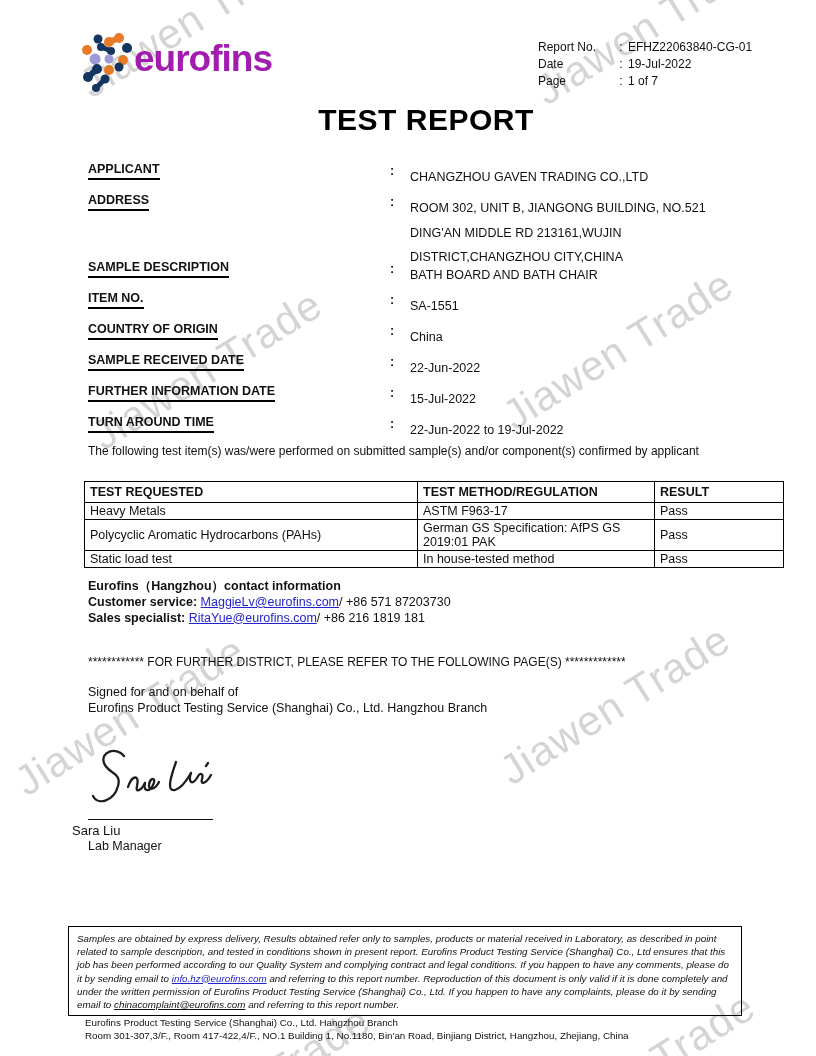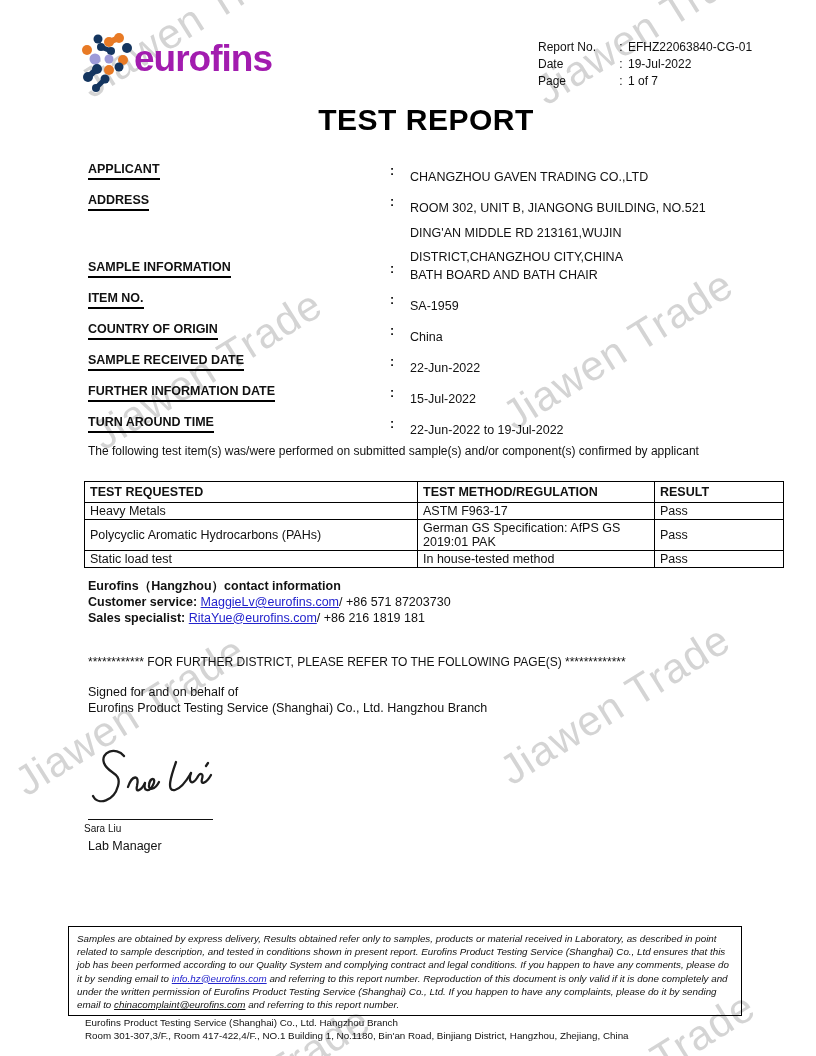--- a/index.html
+++ b/index.html
@@ -53,21 +53,21 @@
   #contact { position:absolute; left:88px; top:579px; font-size:12.5px; line-height:15.8px; }
   .bold { font-weight:bold; }
   a.email { color:#2323cc; text-decoration:underline; cursor:pointer; }
   
   #stars { position:absolute; left:88px; top:655px; font-size:12px; }
   
   #signed { position:absolute; left:88px; top:684px; font-size:12.5px; line-height:16px; }
   
   #sig-svg { position:absolute; left:88px; top:744px; }
   #sig-line { position:absolute; left:88px; top:819px; width:125px; border-top:1.5px solid #111; }
-  #sig-name { position:absolute; left:84px; top:823px; font-size:10px; }
+  #sig-name { position:absolute; left:72px; top:823px; font-size:13px; }
   #sig-title { position:absolute; left:88px; top:839px; font-size:12.5px; }
   
   #disclaimer {
     position:absolute; left:68px; top:926px; width:674px; box-sizing:border-box;
     border:1.5px solid #000; padding:5px 8px 4px 8px;
     font-size:9.8px; line-height:13.2px; font-style:italic; color:#111;
   }
   #disclaimer a.email { font-style:italic; }
   .u-black { text-decoration:underline; color:#111; }
   
@@ -143,28 +143,28 @@
   <div class="field" style="top:193px;">
     <span class="flabel">ADDRESS</span>
     <span class="fcolon">:</span>
     <span class="fvalue">
       <span style="display:block">ROOM 302, UNIT B, JIANGONG BUILDING, NO.521</span>
       <span style="display:block">DING'AN MIDDLE RD 213161,WUJIN</span>
       <span style="display:block">DISTRICT,CHANGZHOU CITY,CHINA</span>
     </span>
   </div>
   <div class="field" style="top:260px;">
-    <span class="flabel">SAMPLE INFORMATION</span>
+    <span class="flabel">SAMPLE DESCRIPTION</span>
     <span class="fcolon">:</span>
     <span class="fvalue">BATH BOARD AND BATH CHAIR</span>
   </div>
   <div class="field" style="top:291px;">
     <span class="flabel">ITEM NO.</span>
     <span class="fcolon">:</span>
-    <span class="fvalue">SA-1959</span>
+    <span class="fvalue">SA-1551</span>
   </div>
   <div class="field" style="top:322px;">
     <span class="flabel">COUNTRY OF ORIGIN</span>
     <span class="fcolon">:</span>
     <span class="fvalue">China</span>
   </div>
   <div class="field" style="top:353px;">
     <span class="flabel">SAMPLE RECEIVED DATE</span>
     <span class="fcolon">:</span>
     <span class="fvalue">22-Jun-2022</span>

